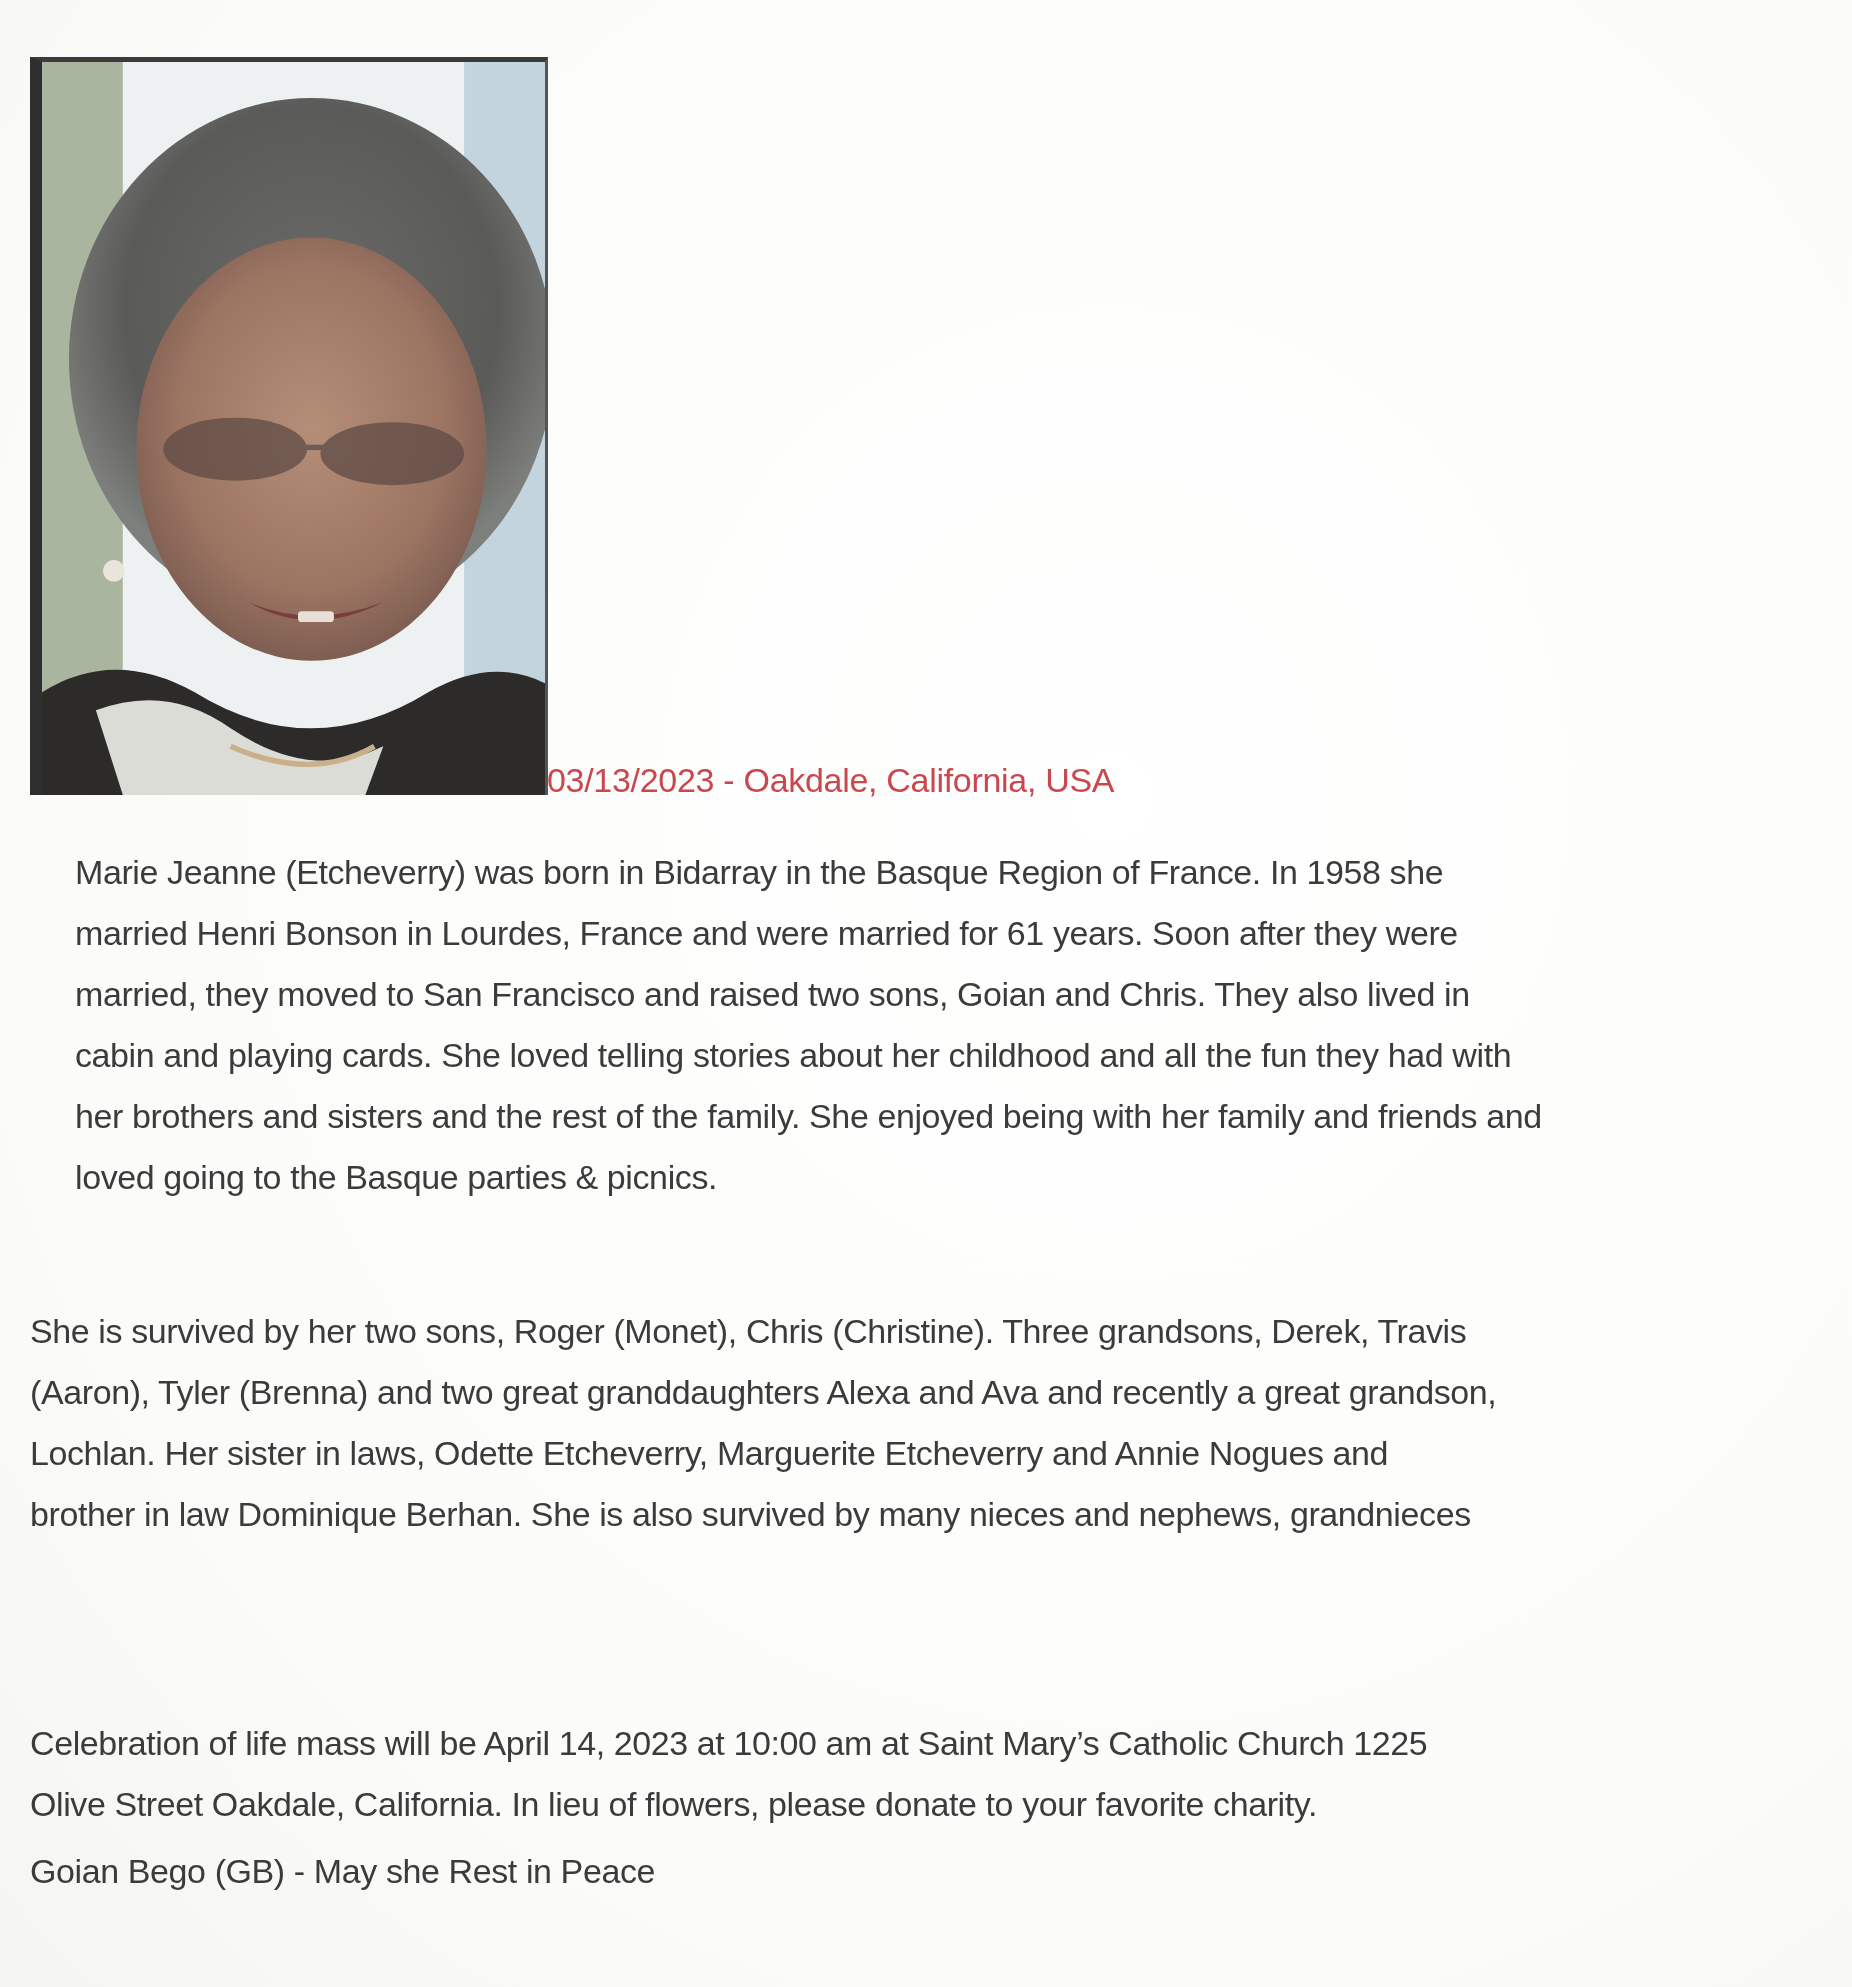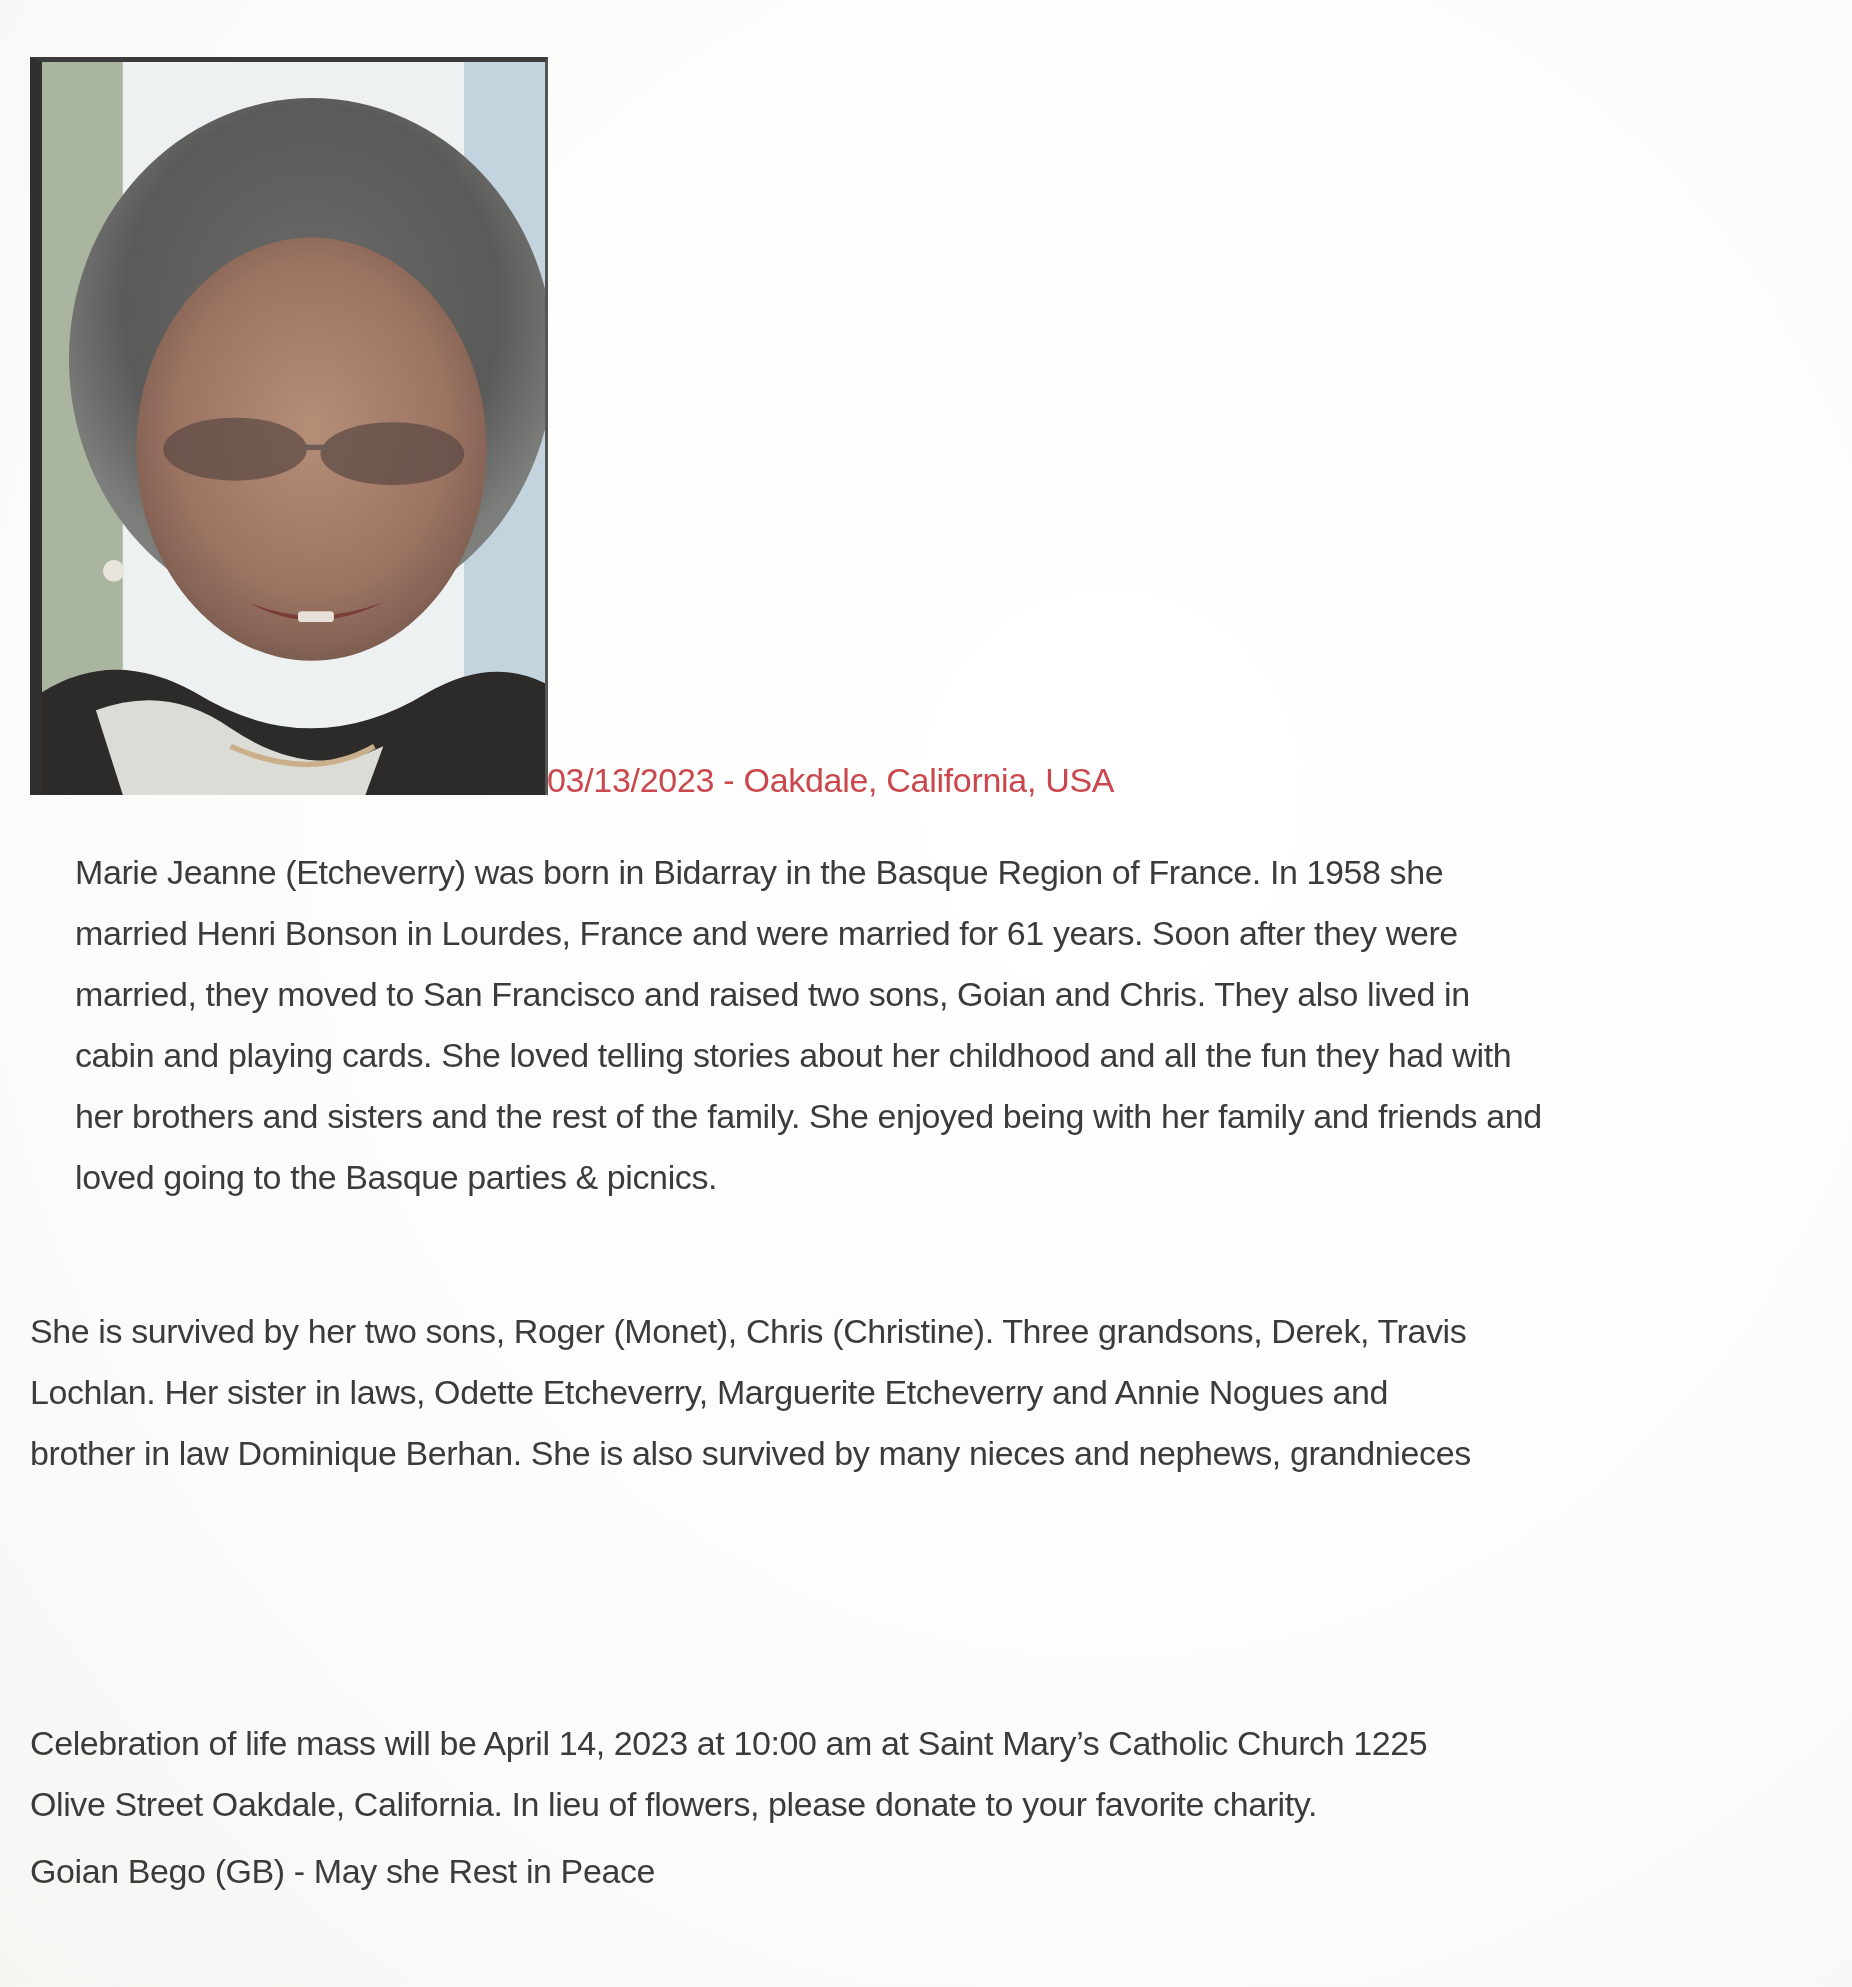--- a/index.html
+++ b/index.html
@@ -115,20 +115,21 @@
     <span class="line">Marie Jeanne (Etcheverry) was born in Bidarray in the Basque Region of France. In 1958 she</span>
     <span class="line">married Henri Bonson in Lourdes, France and were married for 61 years. Soon after they were</span>
     <span class="line">married, they moved to San Francisco and raised two sons, Goian and Chris. They also lived in</span>
     <span class="line">cabin and playing cards. She loved telling stories about her childhood and all the fun they had with</span>
     <span class="line">her brothers and sisters and the rest of the family. She enjoyed being with her family and friends and</span>
     <span class="line">loved going to the Basque parties &amp; picnics.</span>
   </div>
 
   <div class="para" id="p2">
     <span class="line">She is survived by her two sons, Roger (Monet), Chris (Christine). Three grandsons, Derek, Travis</span>
+    <span class="line">(Aaron), Tyler (Brenna) and two great granddaughters Alexa and Ava and recently a great grandson,</span>
     <span class="line">Lochlan. Her sister in laws, Odette Etcheverry, Marguerite Etcheverry and Annie Nogues and</span>
     <span class="line">brother in law Dominique Berhan. She is also survived by many nieces and nephews, grandnieces</span>
   </div>
 
   <div class="para" id="p3">
     <span class="line">Celebration of life mass will be April 14, 2023 at 10:00 am at Saint Mary’s Catholic Church 1225</span>
     <span class="line">Olive Street Oakdale, California. In lieu of flowers, please donate to your favorite charity.</span>
   </div>
 
   <div class="para" id="p4">

